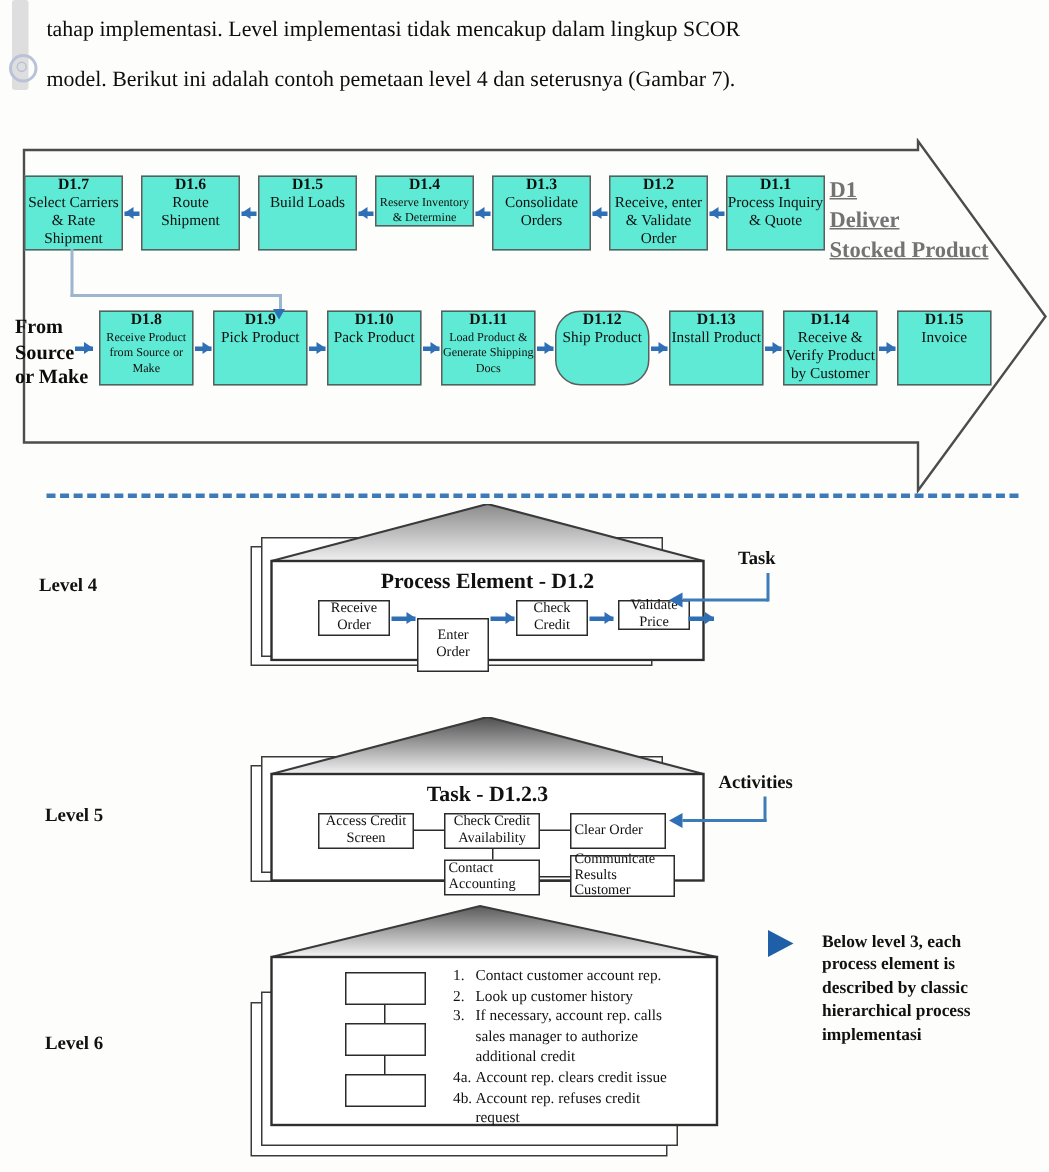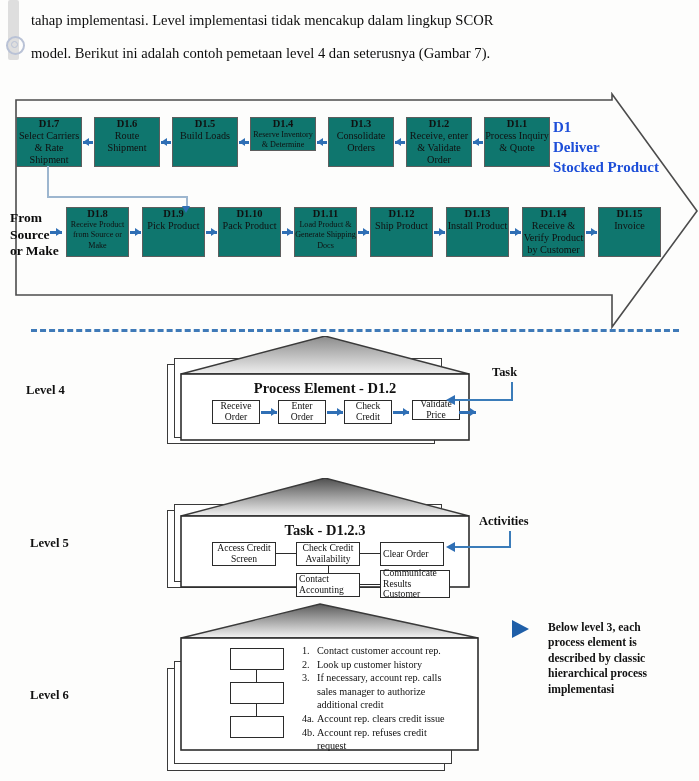--- a/index.html
+++ b/index.html
@@ -35,33 +35,34 @@
     border:1px solid #b9c2d6;border-radius:50%;
   }
 
   
   .arrow-wrap{position:absolute;left:0px;top:92px;width:699px;height:240px;}
   .arrow-wrap svg{display:block;}
 
   .d1box{
     position:absolute;
     border:1px solid #5d5d5d;
-    background:#0f766e;
+    background:#5eead4;
     text-align:center;
     box-sizing:border-box;
     overflow:hidden;
   }
   .d1box .code{font-weight:bold;font-size:10.5px;line-height:12px;display:block;}
   .d1box .lbl{font-size:10.2px;line-height:12px;display:block;}
   .d1box.small .lbl{font-size:8.1px;line-height:10.4px;}
 
   .d1title{
     position:absolute;left:553px;top:117px;
     font-weight:bold;font-size:15px;line-height:20px;
-    color:#1d4ed8;
+    color:#737373;
+    text-decoration:underline;
   }
   .fromlabel{
     position:absolute;left:10px;top:210px;
     font-weight:bold;font-size:13.5px;line-height:16.5px;
     color:#0c0c0c;
   }
 
   
   .ar{position:absolute;height:8px;}
   .ar .shaft{position:absolute;top:3px;height:3px;background:#2f6fb5;left:0;}
@@ -210,21 +211,21 @@
         <span class="lbl">Pick Product</span>
       </div>
       <div class="d1box" style="left: 218px; top: 207px; width: 63px; height: 50px;">
         <span class="code">D1.10</span>
         <span class="lbl">Pack Product</span>
       </div>
       <div class="d1box small" style="left: 294px; top: 207px; width: 63px; height: 50px;">
         <span class="code">D1.11</span>
         <span class="lbl">Load Product &amp; Generate Shipping Docs</span>
       </div>
-      <div class="d1box" style="left: 370px; top: 207px; width: 63px; height: 50px;">
+      <div class="d1box" style="left: 370px; top: 207px; width: 63px; height: 50px; border-radius: 17px;">
         <span class="code">D1.12</span>
         <span class="lbl">Ship Product</span>
       </div>
       <div class="d1box" style="left: 446px; top: 207px; width: 63px; height: 50px;">
         <span class="code">D1.13</span>
         <span class="lbl">Install Product</span>
       </div>
       <div class="d1box" style="left: 522px; top: 207px; width: 63px; height: 50px;">
         <span class="code">D1.14</span>
         <span class="lbl">Receive &amp; Verify Product by Customer</span>
@@ -317,21 +318,21 @@
       <polygon points="145,0 289,38 1,38" fill="url(#g4)" stroke="#3a3a3a" stroke-width="1.4"></polygon>
       <rect x="1" y="38" width="288" height="66" fill="#ffffff" stroke="#2e2e2e" stroke-width="1.6"></rect>
     </svg>
     <div class="card-title" style="left:30px;top:44px;width:290px;">Process Element - D1.2</div>
     <div id="lvl4-nodes">
         <div class="nodebox" style="left: 62px; top: 64px; width: 48px; height: 24px;">Receive Order</div>
         <div class="ar right" style="left: 111px; top: 72px; width: 16px;">
           <span class="shaft" style="width:16px"></span>
           <span class="head"></span>
         </div>
-        <div class="nodebox" style="left: 128px; top: 64px; width: 48px; height: 24px;">Enter Order</div>
+        <div class="nodebox" style="left: 128px; top: 76px; width: 48px; height: 36px;">Enter Order</div>
         <div class="ar right" style="left: 177px; top: 72px; width: 16px;">
           <span class="shaft" style="width:16px"></span>
           <span class="head"></span>
         </div>
         <div class="nodebox" style="left: 194px; top: 64px; width: 48px; height: 24px;">Check Credit</div>
         <div class="ar right" style="left: 243px; top: 72px; width: 16px;">
           <span class="shaft" style="width:16px"></span>
           <span class="head"></span>
         </div>
         <div class="nodebox" style="left: 262px; top: 64px; width: 48px; height: 20px;">Validate Price</div>

